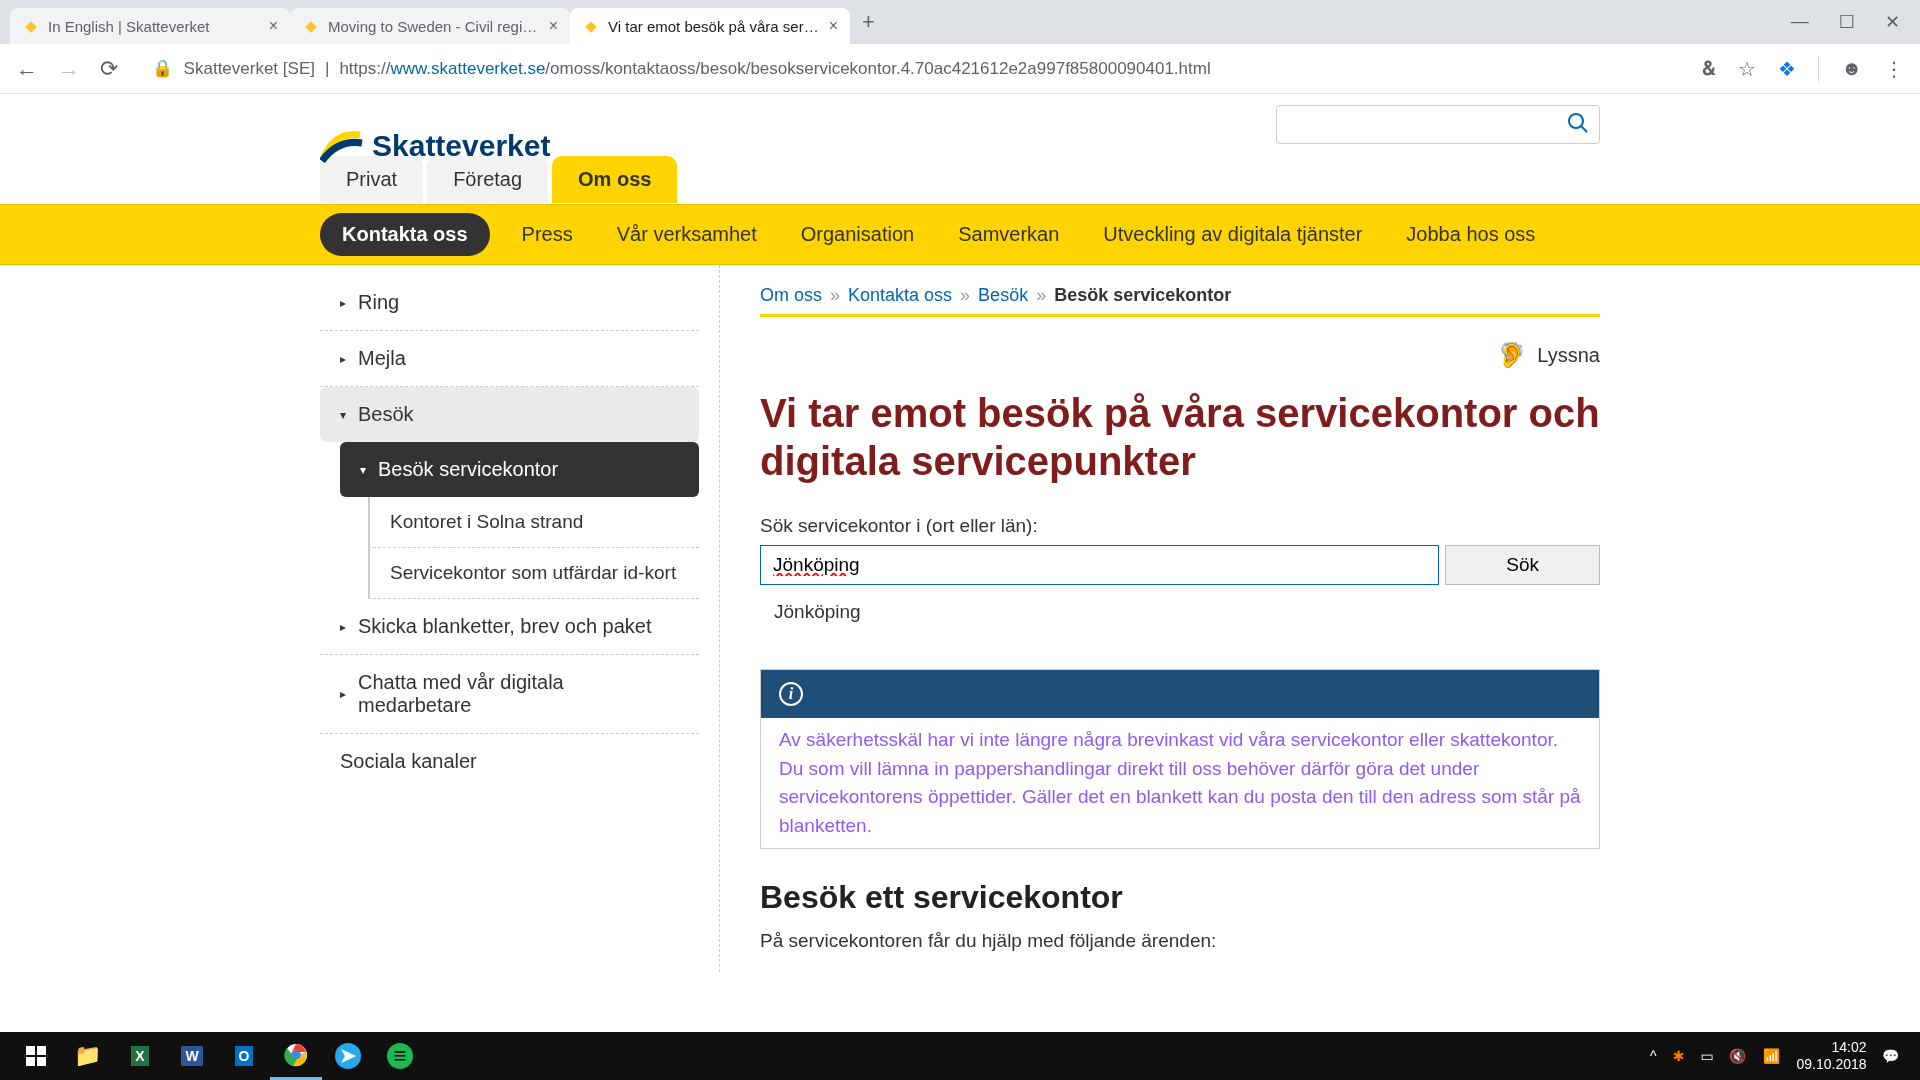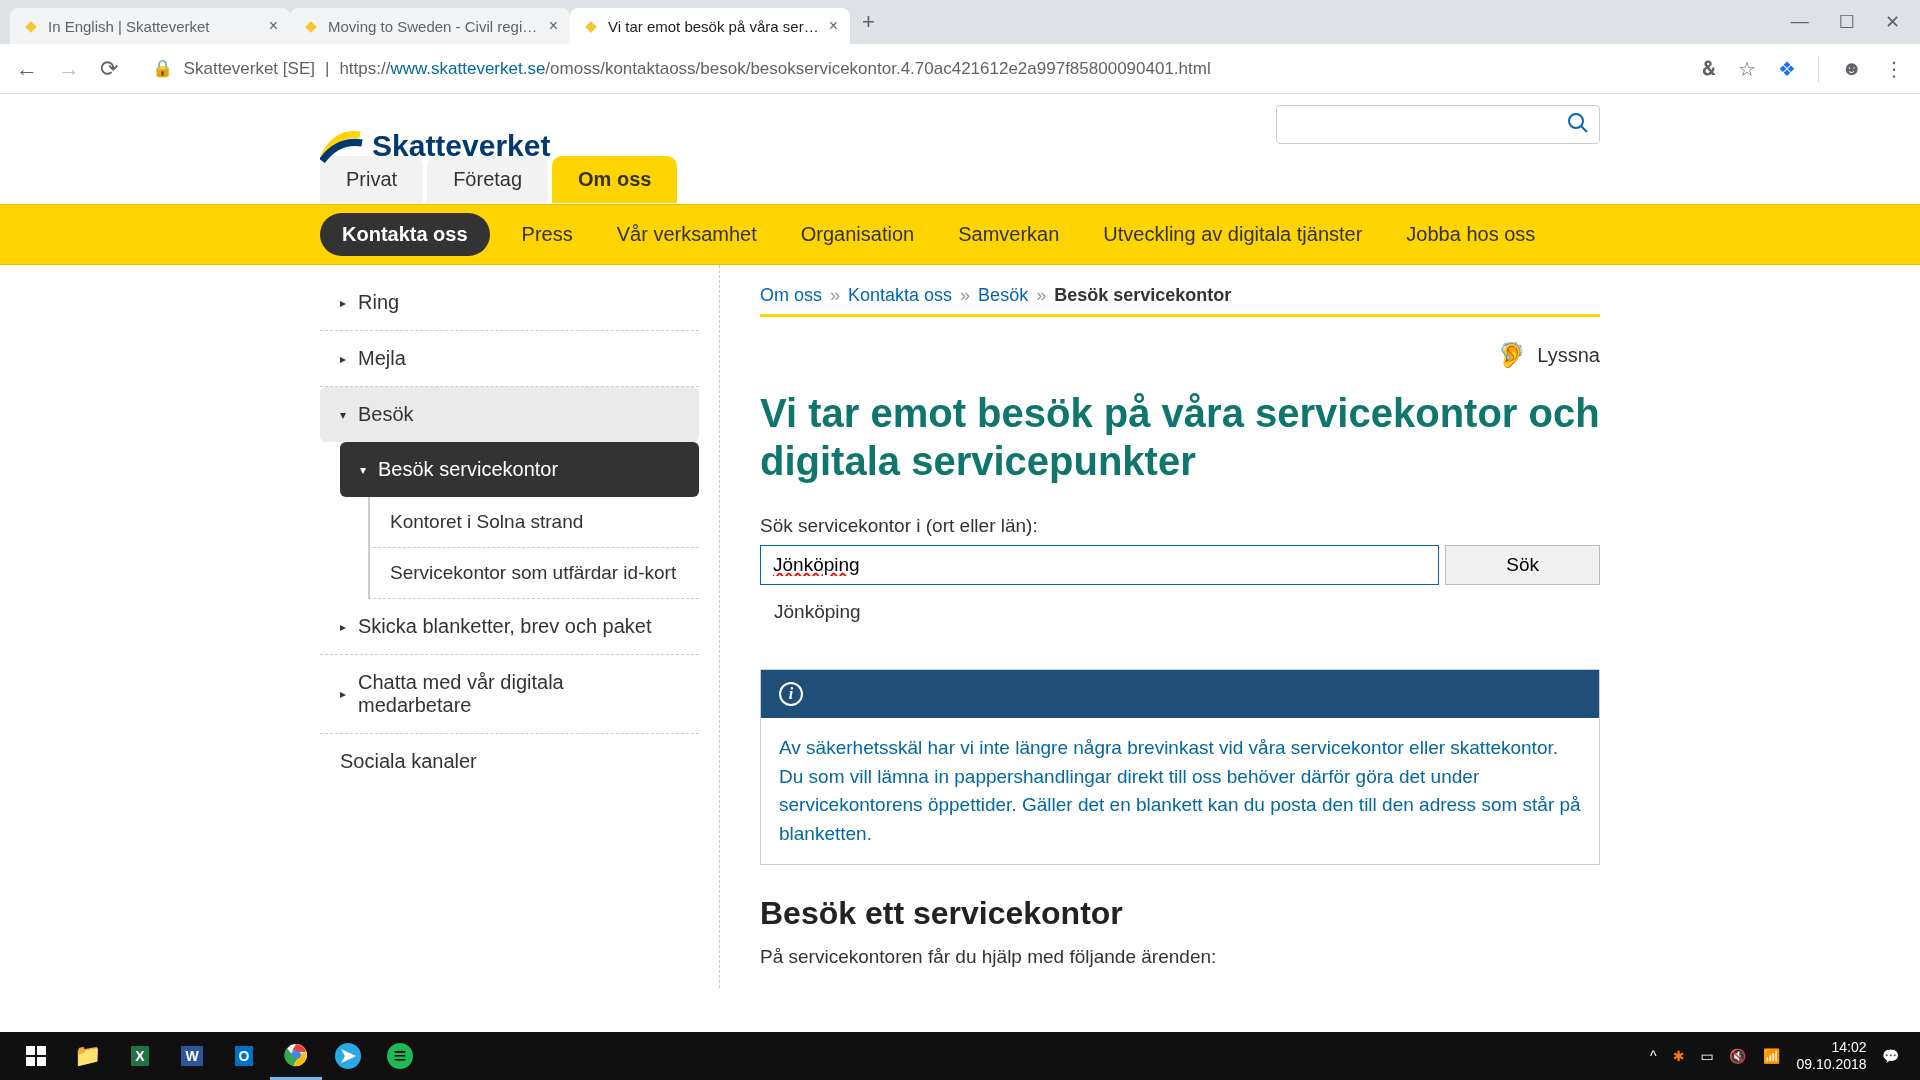--- a/index.html
+++ b/index.html
@@ -59,33 +59,33 @@
   .main { flex: 1; padding: 20px 0; }
   .breadcrumb-wrap { border-bottom: 3px solid #ffd400; padding-bottom: 8px; margin-bottom: 24px; }
   .breadcrumb { font-size: 18px; display: flex; gap: 8px; flex-wrap: wrap; }
   .breadcrumb a { color: #0066b3; text-decoration: none; }
   .breadcrumb .sep { color: #999; }
   .breadcrumb .current { color: #333; font-weight: bold; }
   
   .listen { display: flex; justify-content: flex-end; align-items: center; gap: 10px; font-size: 20px; color: #333; margin-bottom: 20px; }
   .listen-icon { color: #0066b3; font-size: 24px; }
   
-  h1 { font-size: 40px; font-weight: bold; color: #0f766e; margin-bottom: 30px; line-height: 1.2; }
+  h1 { font-size: 40px; font-weight: bold; color: #7f1d1d; margin-bottom: 30px; line-height: 1.2; }
   
   .search-label { font-size: 19px; color: #333; margin-bottom: 8px; }
   .search-row { display: flex; gap: 6px; margin-bottom: 10px; }
   .search-row input { flex: 1; padding: 8px 12px; font-size: 19px; border: 1px solid #0066b3; }
   .search-row input::selection { background: #ffb; }
   .search-row button { padding: 8px 60px; font-size: 19px; background: #f0f0f0; border: 1px solid #bbb; cursor: pointer; }
   .suggestion { font-size: 19px; color: #333; padding: 6px 14px; }
   
   .info-box { margin-top: 40px; border: 1px solid #ccc; }
   .info-header { background: #1f4e79; color: #fff; padding: 12px 18px; font-size: 20px; font-weight: bold; display: flex; align-items: center; gap: 12px; }
   .info-icon { display: inline-flex; width: 24px; height: 24px; border: 2px solid #fff; border-radius: 50%; align-items: center; justify-content: center; font-family: Georgia, serif; font-style: italic; font-size: 16px; }
-  .info-body { padding: 16px 18px; font-size: 19px; line-height: 1.5; color: #0369a1; }
+  .info-body { padding: 8px 18px; font-size: 19px; line-height: 1.5; color: #8b5cf6; }
   
   h2 { font-size: 32px; color: #222; margin-top: 30px; margin-bottom: 14px; }
   .body-text { font-size: 19px; color: #333; }
   
   
   .taskbar { position: fixed; bottom: 0; left: 0; right: 0; height: 48px; background: #101010; display: flex; align-items: center; padding: 0 10px; }
   .task-icon { width: 52px; height: 48px; display: flex; align-items: center; justify-content: center; cursor: pointer; font-size: 22px; }
   .task-icon.active { border-bottom: 3px solid #76b9ed; }
   .task-right { margin-left: auto; display: flex; align-items: center; gap: 16px; color: #fff; font-size: 14px; padding-right: 10px; }
   .task-time { text-align: right; font-size: 14px; line-height: 1.2; }

